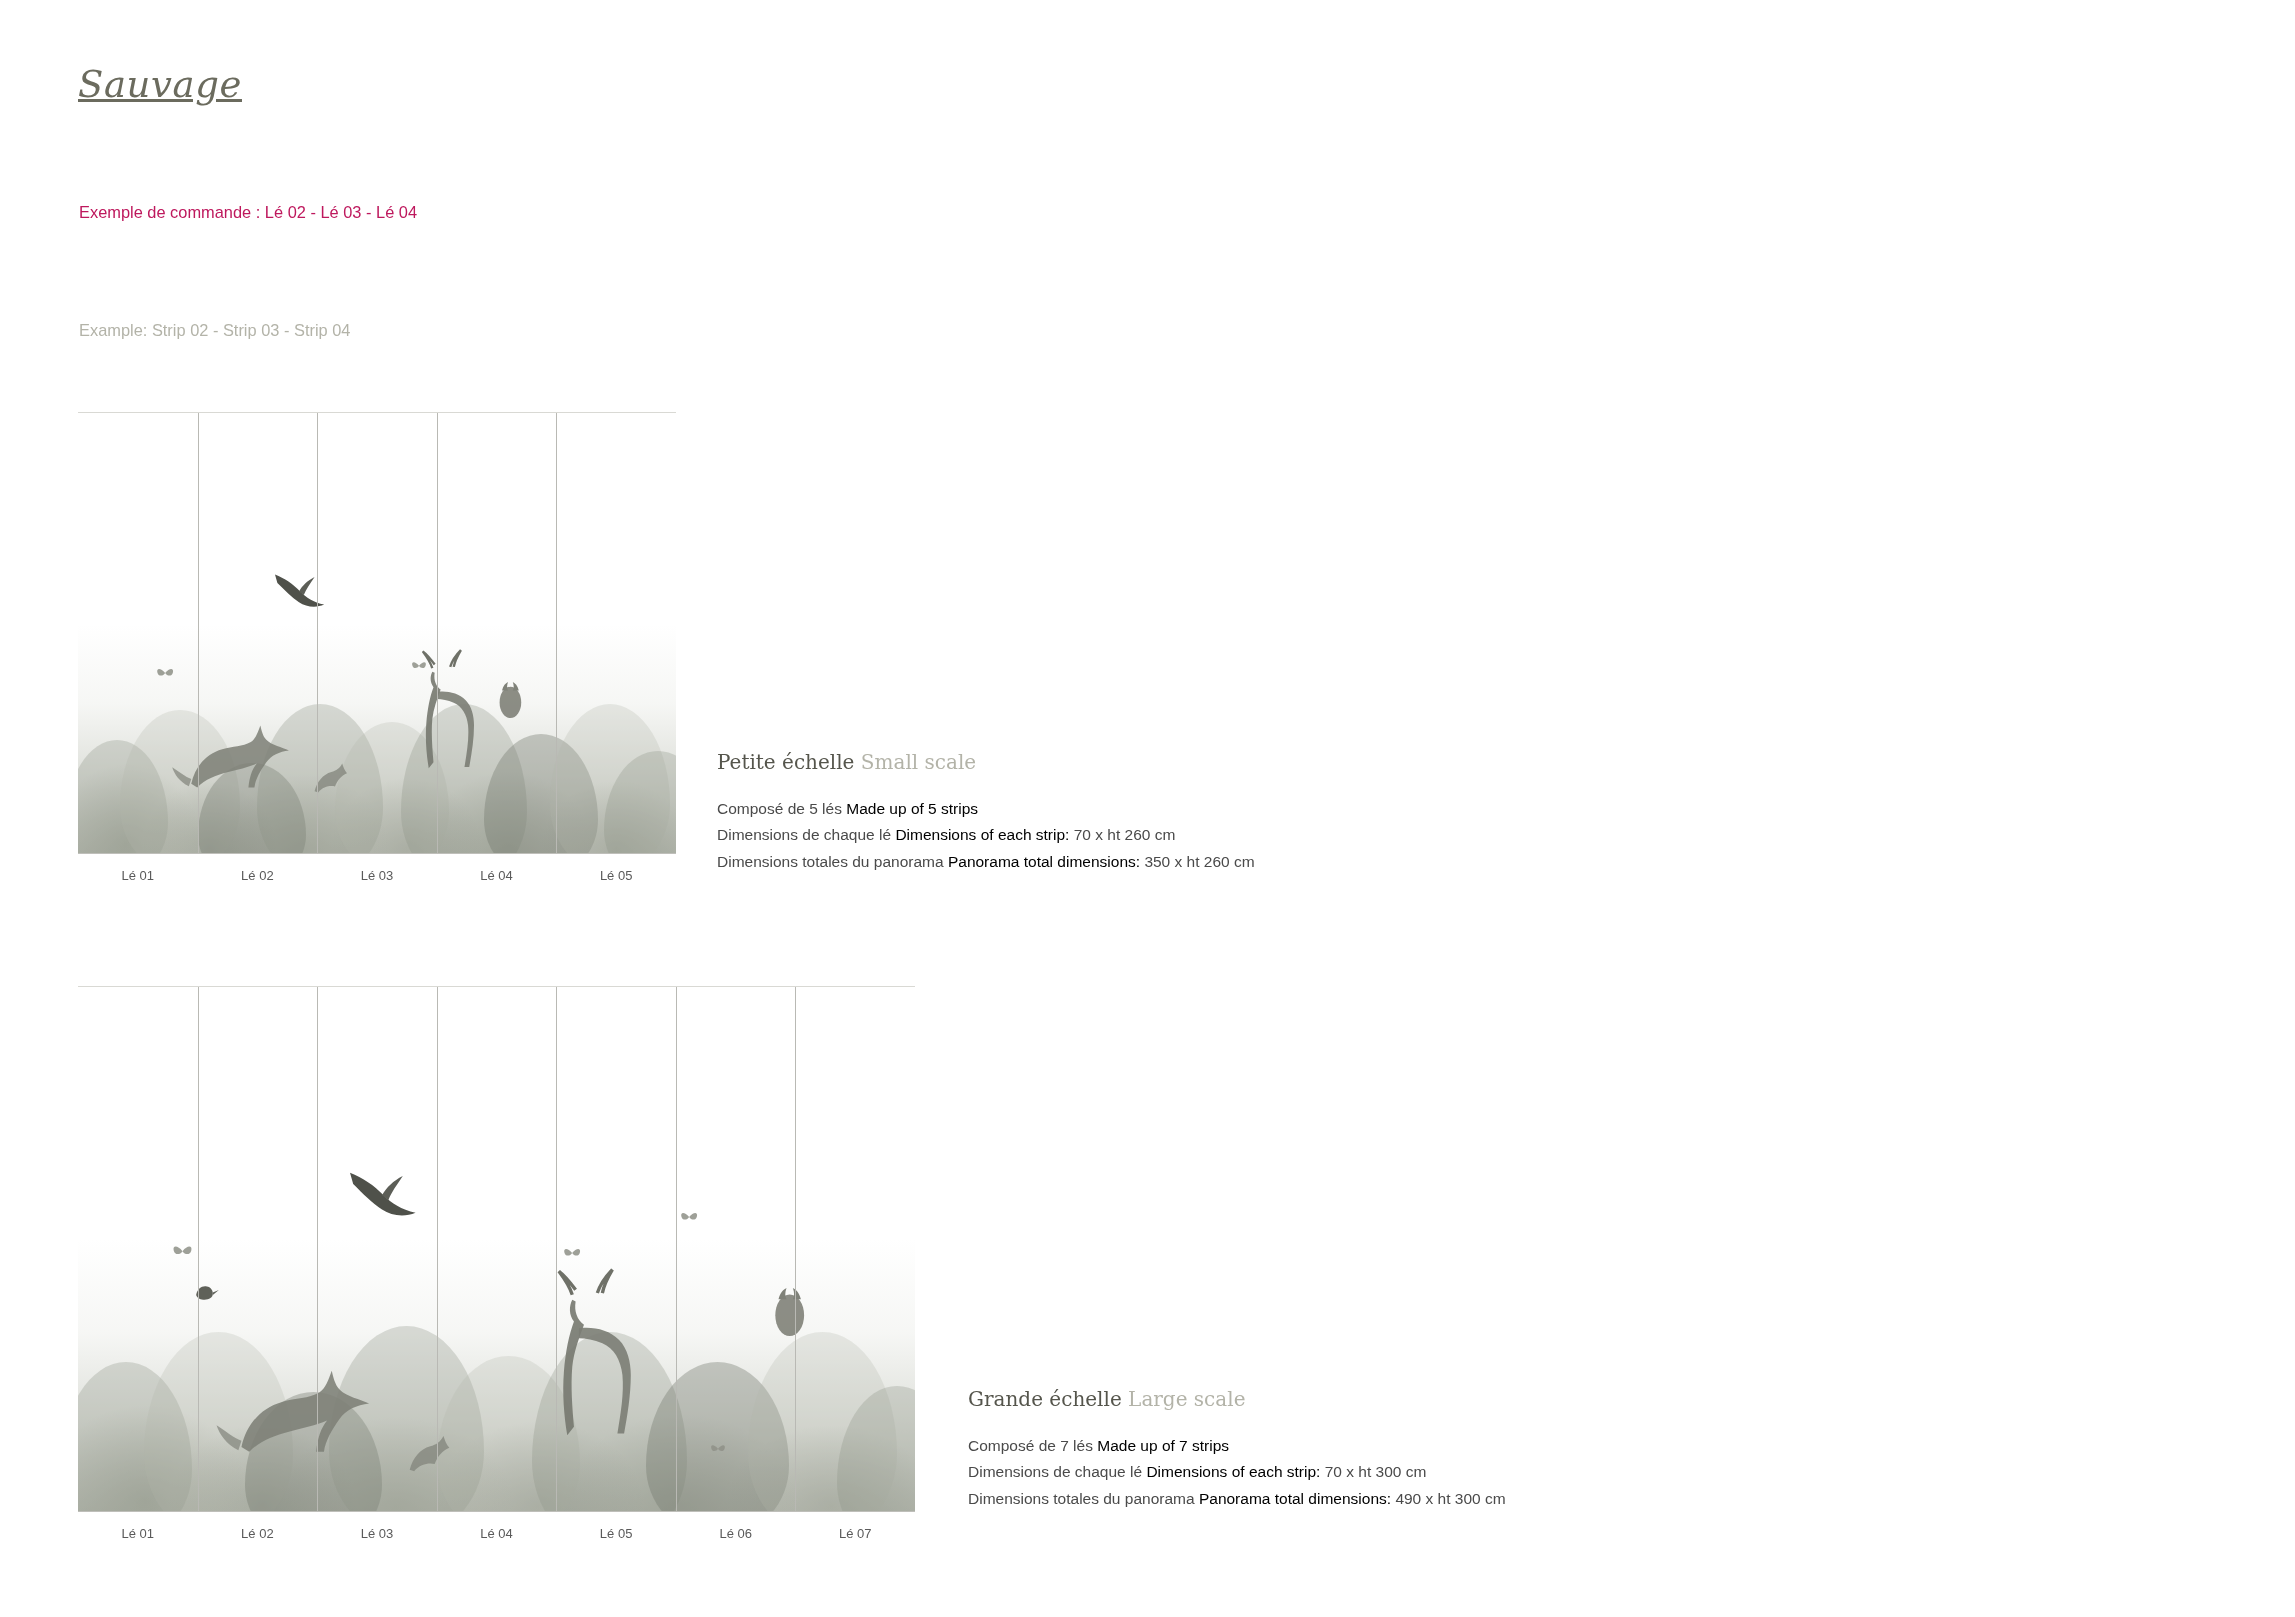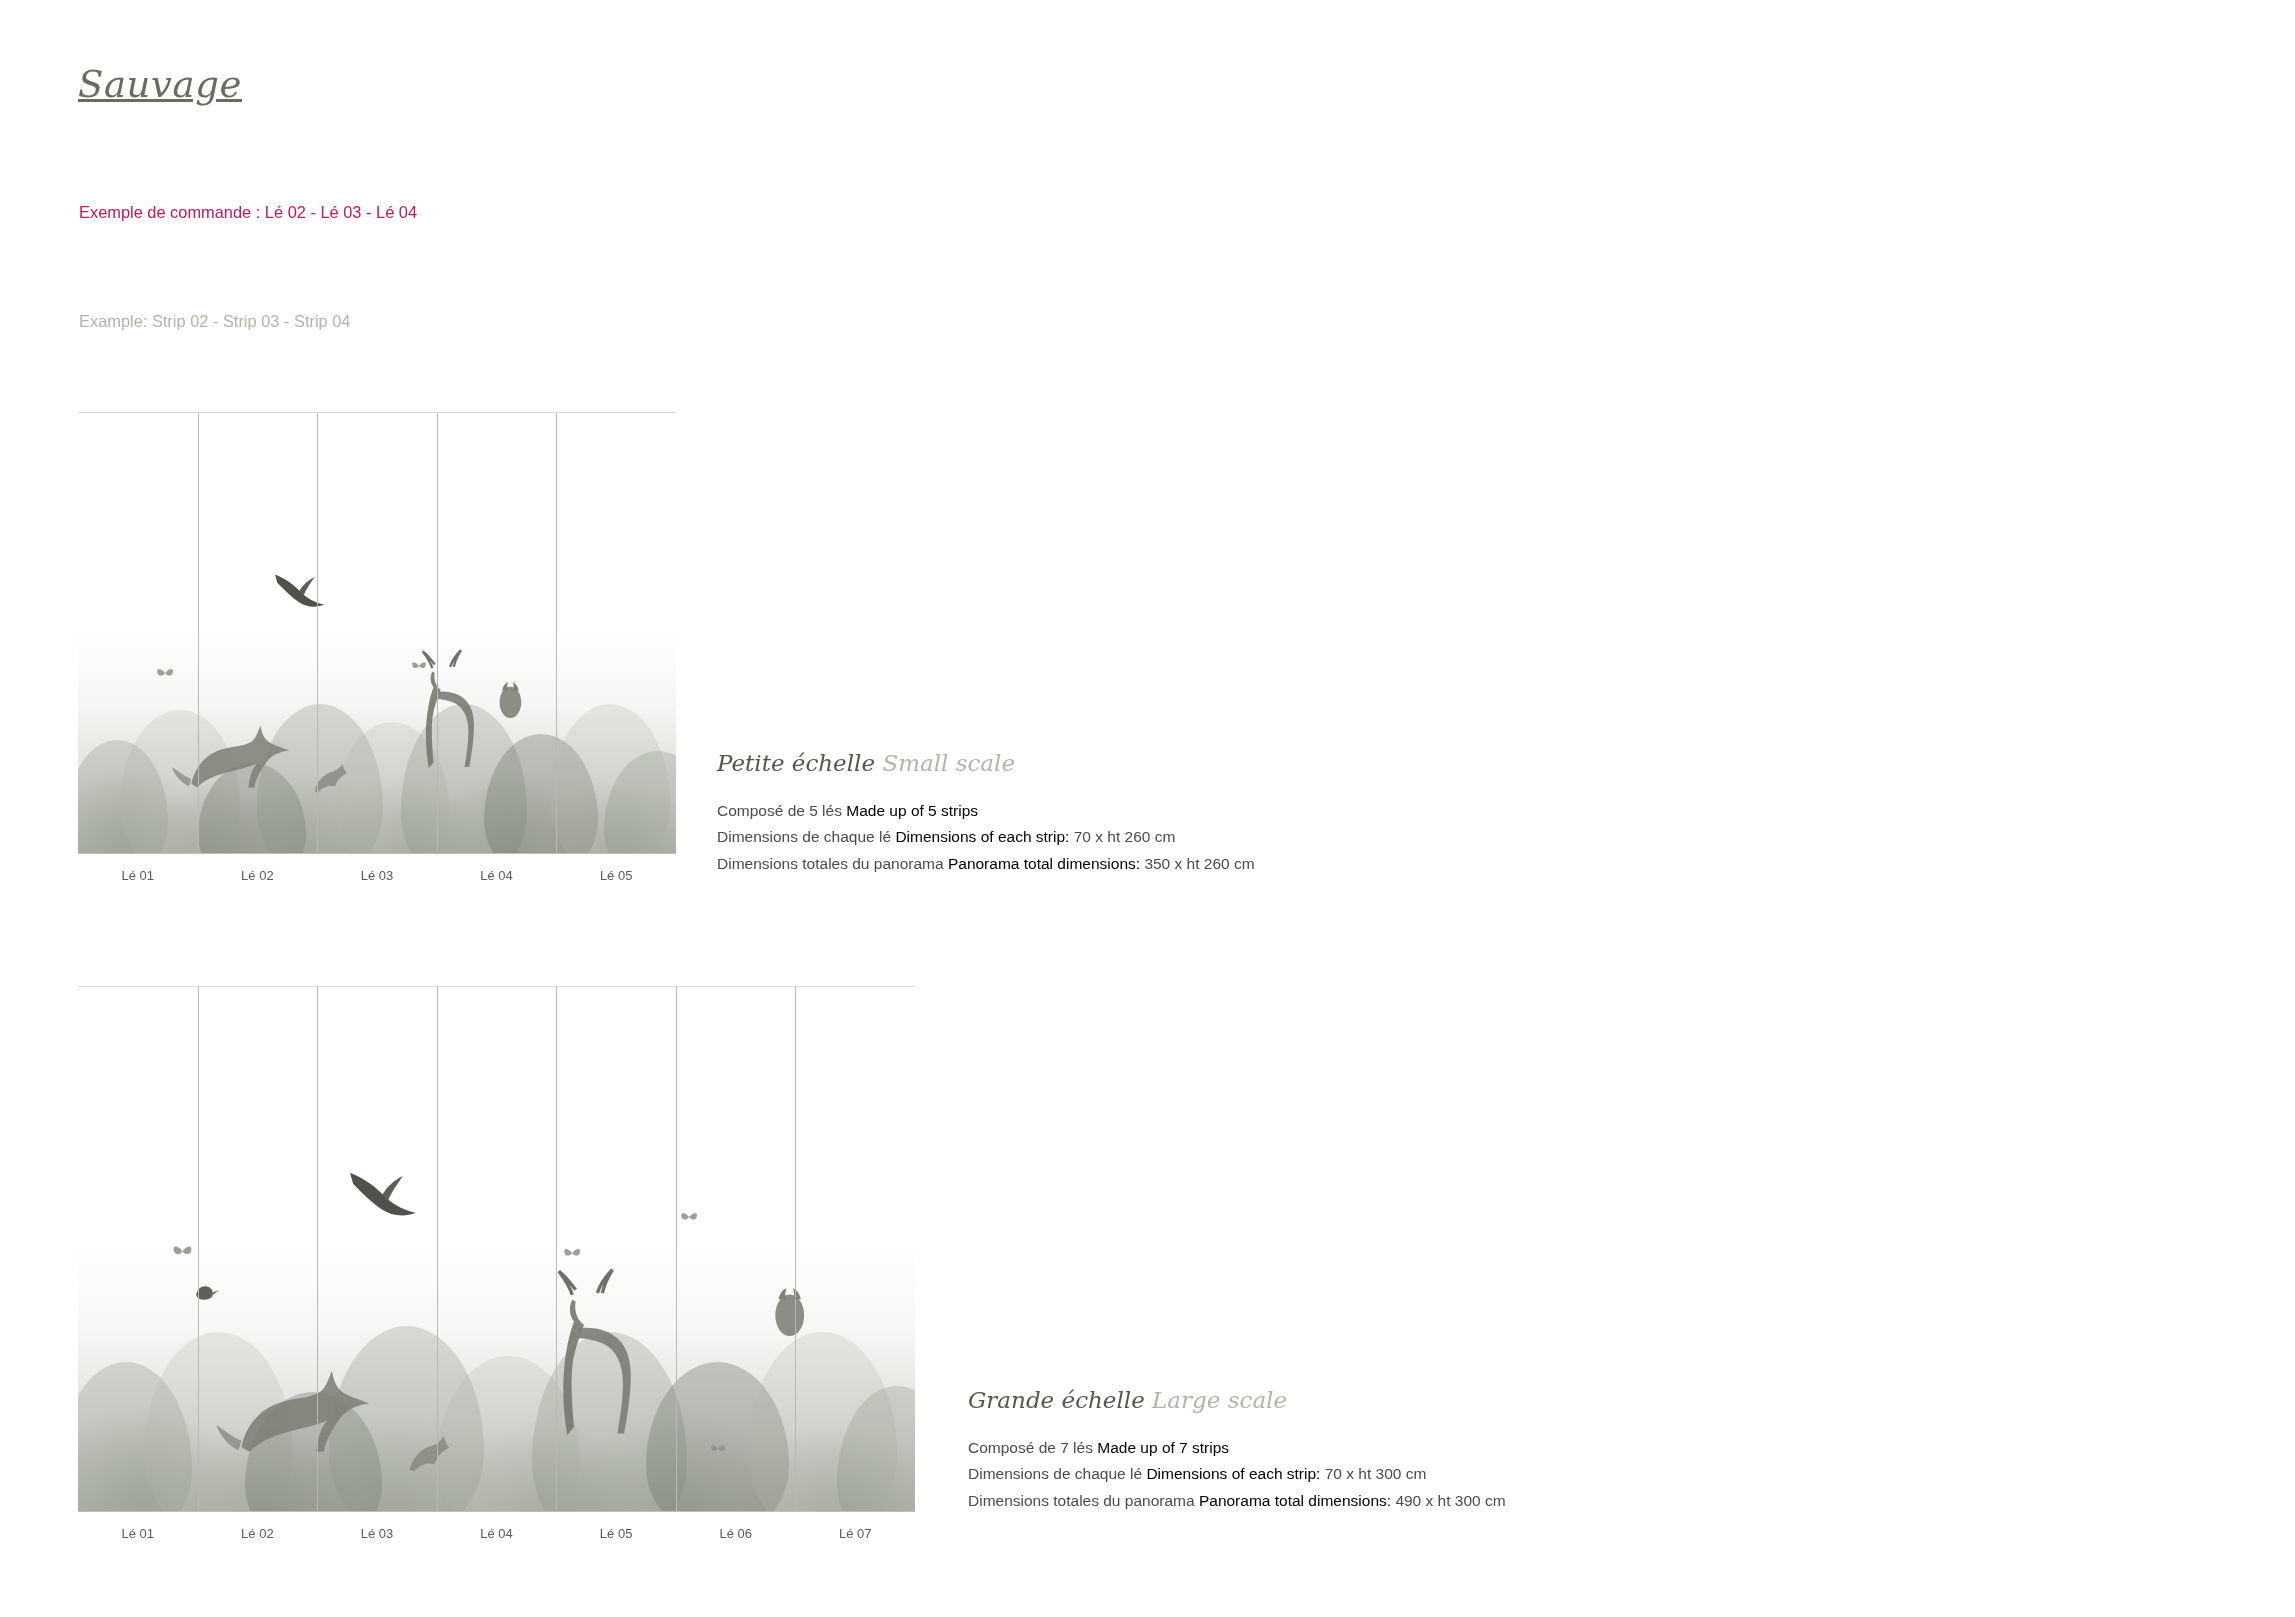--- a/index.html
+++ b/index.html
@@ -59,21 +59,21 @@
     top: 245px;
     font-size: 16.4px;
     line-height: 1.62;
     color: #b3b3a8;
     white-space: pre-line;
   }
 
   .example-en {
     position: absolute;
     left: 79px;
-    top: 312px;
+    top: 321px;
     font-size: 16.4px;
     color: #b3b3a8;
   }
 
   
   .panorama {
     position: absolute;
     box-sizing: border-box;
     border-top: 0.6px solid #d9d9d4;
     border-bottom: 0.6px solid #bfbfba;
@@ -146,22 +146,21 @@
 
   
   .info {
     position: absolute;
   }
   .info.small { left: 717px; top: 750px; }
   .info.large { left: 968px; top: 1387px; }
 
   .info-title {
     font-family: "DejaVu Serif", serif;
-    font-style: italic;
-    font-size: 23px;
+    font-size: 20px;
     color: #55554c;
     margin-bottom: 21.5px;
   }
   .info-title .en {
     color: #b3b3a8;
   }
   .info-line {
     font-size: 15.5px;
     line-height: 1.72;
     color: #4a4a4a;

